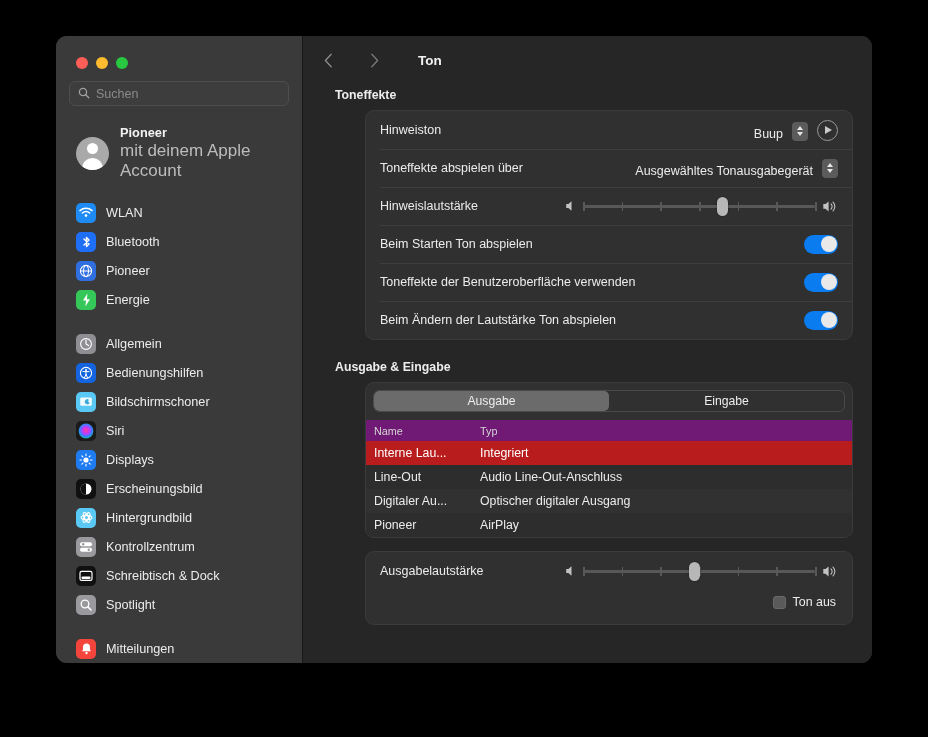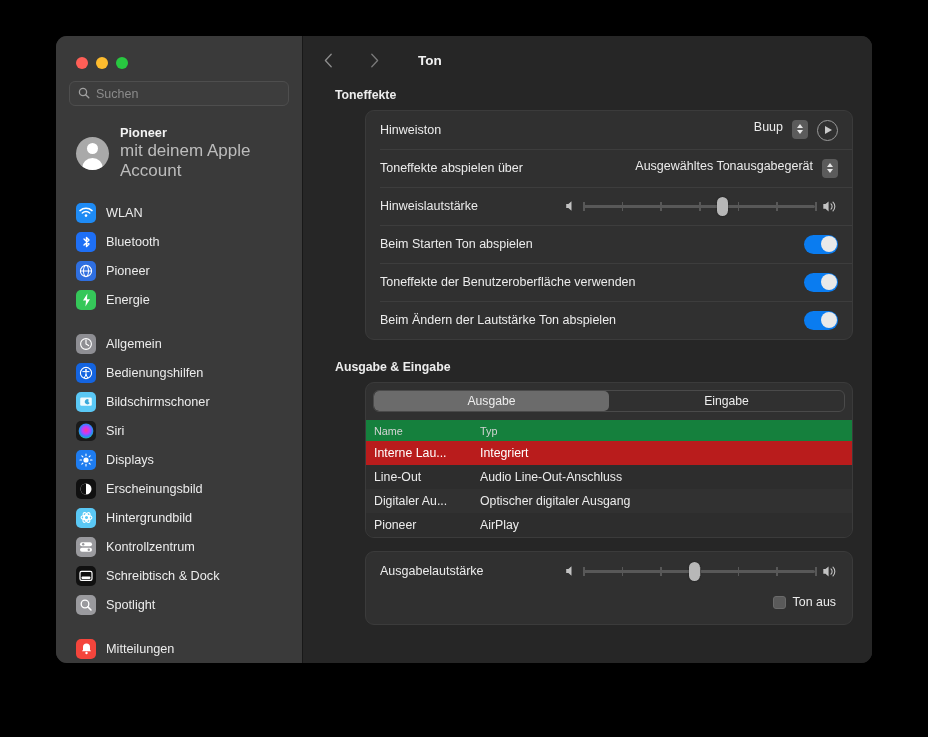--- a/index.html
+++ b/index.html
@@ -151,21 +151,21 @@
     min-height: 38px;
     padding: 0 14px;
     position: relative;
   }
   .row + .row::before {
     content: ''; position: absolute;
     left: 14px; right: 0; top: 0; height: 1px;
     background: #3d3d3d;
   }
   .row-label { font-size: 12.5px; color: #ececec; }
-  .row-right { margin-left: auto; display: flex; align-items: flex-start; gap: 9px; }
+  .row-right { margin-left: auto; display: flex; align-items: flex-end; gap: 9px; }
 
   .popup-value { font-size: 12.5px; color: #ececec; }
   .stepper {
     width: 16px; height: 19px; border-radius: 4px;
     background: #5b5b5b;
     display: flex; flex-direction: column;
     align-items: center; justify-content: center;
     gap: 2px;
   }
   .stepper span { display:block; width:0; height:0; border-left:3.2px solid transparent; border-right:3.2px solid transparent; }
@@ -236,21 +236,21 @@
     flex: 1;
     display: flex; align-items: center; justify-content: center;
     font-size: 12.2px; color: #ededed;
   }
   .seg.active { background: #6b6b6b; border-radius: 5px; }
 
   
   .tbl { margin-top: 8px; }
   .tbl-head {
     display: flex; height: 21px; align-items: center;
-    background: #15803d;
+    background: #701a75;
     font-size: 10.8px; color: #d4d4d4;
   }
   .tbl-head .c1 { width: 112px; padding-left: 8px; }
   .tbl-head .c2 { padding-left: 2px; }
   .tbl-row {
     display: flex; height: 24px; align-items: center;
     font-size: 12.3px; color: #ececec;
   }
   .tbl-row.alt  { background: #2d2d2d; }
   .tbl-row.alt2 { background: #313131; }

